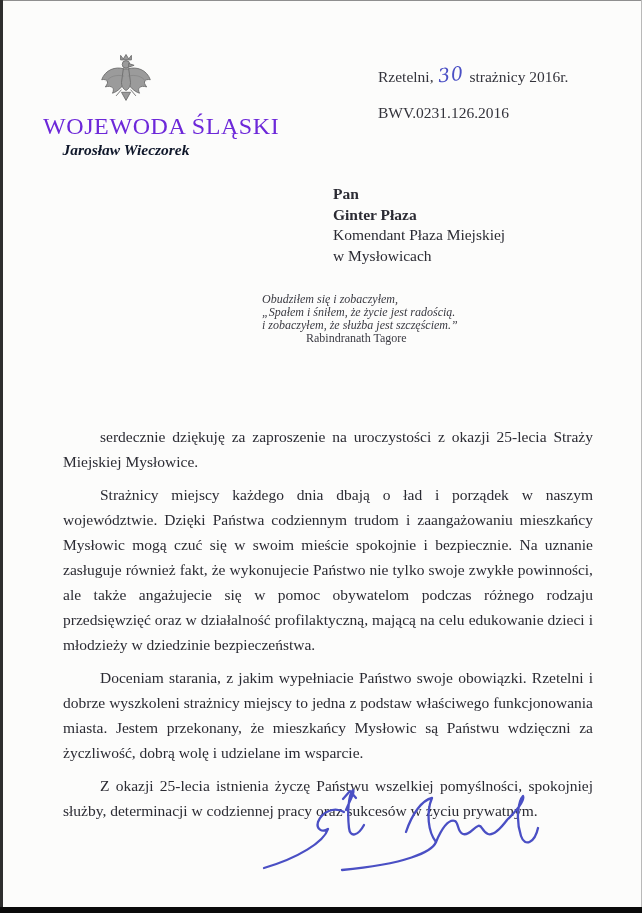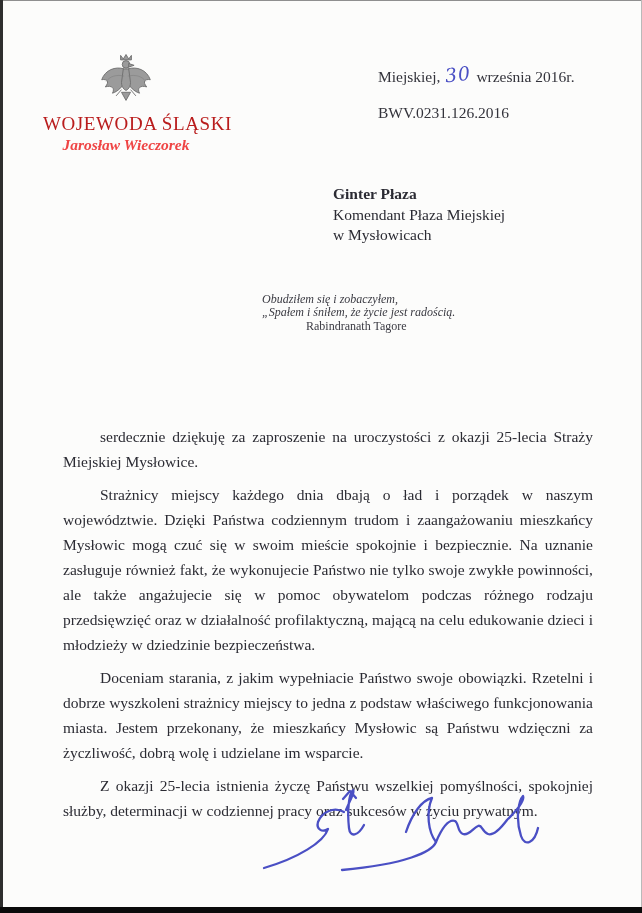--- a/index.html
+++ b/index.html
@@ -10,22 +10,22 @@
   }
   
   .edge-left   { position:absolute; left:0; top:0; width:3px; height:100%; background:#2e2e2e; }
   .edge-right  { position:absolute; right:0; top:0; width:1px; height:100%; background:#b9b9b9; }
   .edge-top    { position:absolute; left:0; top:0; width:100%; height:1px; background:#8f8f8f; }
   .edge-bottom { position:absolute; left:0; bottom:0; width:100%; height:6px; background:#0b0b0b; }
 
   
   .letterhead { position:absolute; left:43px; top:48px; width:166px; text-align:center; }
   .emblem { height:60px; display:flex; justify-content:center; }
-  .office   { font-size:19px; letter-spacing:0.6px; margin-top:5px; white-space:nowrap; color:#b91c1c; }
-  .official { font-size:15.5px; font-weight:bold; font-style:italic; margin-top:1px; white-space:nowrap; color:#ef4444; }
+  .office   { font-size:24px; letter-spacing:0.6px; margin-top:5px; white-space:nowrap; color:#6d28d9; }
+  .official { font-size:15.5px; font-weight:bold; font-style:italic; margin-top:1px; white-space:nowrap; color:#0f172a; }
 
   
   .dateline { position:absolute; left:378px; top:64px; font-size:15.5px; color:#33333b; }
   .dateline .row { white-space:nowrap; }
   .dateline .row + .row { margin-top:18px; }
   .hand-day {
     display:inline-block; color:#4a4fc4; font-size:19px; font-style:italic;
     font-family:"DejaVu Serif", serif; transform:rotate(-7deg) translateY(-1px);
     letter-spacing:1px; margin:0 1px;
   }
@@ -69,36 +69,38 @@
           <path d="M28,30 C20,28 12,30 8,36 M32,30 C40,28 48,30 52,36"></path>
         </g>
       </svg>
     </div>
     <div class="office">WOJEWODA ŚLĄSKI</div>
     <div class="official">Jarosław Wieczorek</div>
   </div>
 
   <div class="dateline">
     <div class="row">
-      <span>Miejskiej,</span>
+      <span>Rzetelni,</span>
       <span class="hand-day">30</span>
-      <span>września 2016r.</span>
+      <span>strażnicy 2016r.</span>
     </div>
     <div class="row">BWV.0231.126.2016</div>
   </div>
 
   <div class="addressee">
+    <div class="b">Pan</div>
     <div class="b">Ginter Płaza</div>
     <div>Komendant Płaza Miejskiej</div>
     <div>w Mysłowicach</div>
   </div>
 
   <div class="quote">
     <div class="ln">Obudziłem się i zobaczyłem,</div>
     <div class="ln">„Spałem i śniłem, że życie jest radością.</div>
+    <div class="ln">i zobaczyłem, że służba jest szczęściem.”</div>
     <div class="attr">Rabindranath Tagore</div>
   </div>
 
   <div class="letter-body">
     <p>serdecznie dziękuję za zaproszenie na uroczystości z okazji 25-lecia Straży Miejskiej Mysłowice.</p>
     <p>Strażnicy miejscy każdego dnia dbają o ład i porządek w naszym województwie. Dzięki Państwa codziennym trudom i zaangażowaniu mieszkańcy Mysłowic mogą czuć się w swoim mieście spokojnie i bezpiecznie. Na uznanie zasługuje również fakt, że wykonujecie Państwo nie tylko swoje zwykłe powinności, ale także angażujecie się w pomoc obywatelom podczas różnego rodzaju przedsięwzięć oraz w działalność profilaktyczną, mającą na celu edukowanie dzieci i młodzieży w dziedzinie bezpieczeństwa.</p>
     <p>Doceniam starania, z jakim wypełniacie Państwo swoje obowiązki. Rzetelni i dobrze wyszkoleni strażnicy miejscy to jedna z podstaw właściwego funkcjonowania miasta. Jestem przekonany, że mieszkańcy Mysłowic są Państwu wdzięczni za życzliwość, dobrą wolę i udzielane im wsparcie.</p>
     <p>Z okazji 25-lecia istnienia życzę Państwu wszelkiej pomyślności, spokojniej służby, determinacji w codziennej pracy oraz sukcesów w życiu prywatnym.</p>
   </div>
 

